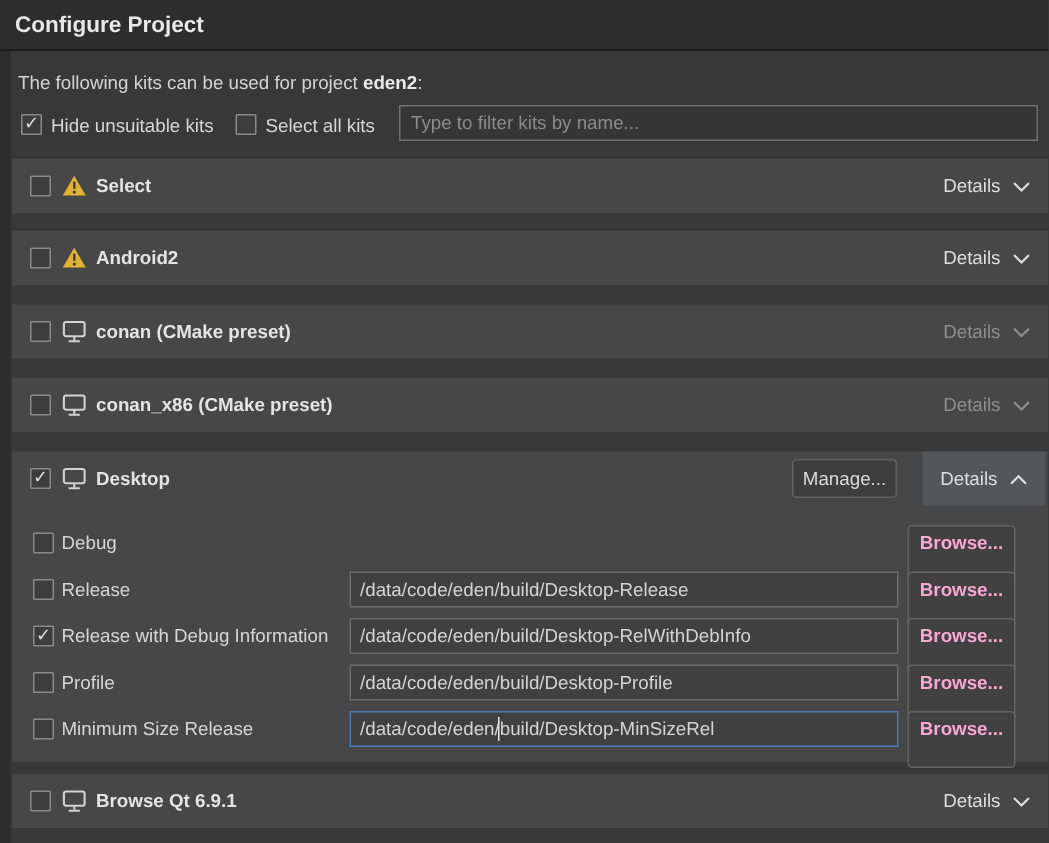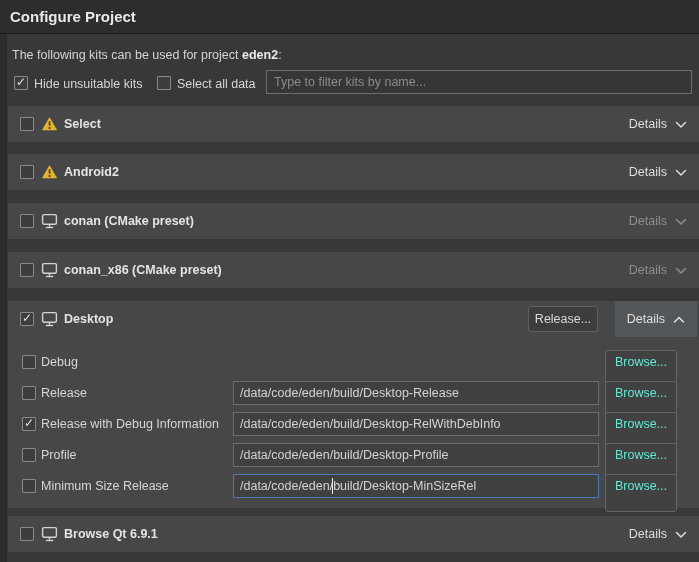--- a/index.html
+++ b/index.html
@@ -70,21 +70,21 @@
   .path-input {
     width:366px; height:24px; background:#404040; border:1px solid #6c6c6c;
     color:#d4d4d4; font-size:12.5px; padding:0 6px; outline:none;
     font-family:"Liberation Sans", sans-serif;
   }
   .path-input.focused { border:1px solid #4a7ab8; }
   .caret { position:absolute; left:99px; top:4px; width:1px; height:16px; background:#e8e8e8; }
   .browse-btn {
     position:absolute; left:597px; top:0; width:72px; height:38px;
     background:#414141; border:1px solid #646464; border-radius:3px;
-    color:#5eead4; font-size:12.5px; text-align:center; line-height:22px; cursor:default;
+    color:#f9a8d4; font-size:12.5px; text-align:center; line-height:22px; cursor:default;font-weight:bold;
   }
 </style>
 </head>
 <body>
 
 <svg width="0" height="0" style="position:absolute">
   <defs>
     <g id="icon-warning">
       <path d="M8 1 L15.2 13.4 L0.8 13.4 Z" fill="#e2b231"></path>
       <rect x="7.3" y="4.6" width="1.5" height="4.8" rx="0.7" fill="#3a3a3a"></rect>
@@ -111,21 +111,21 @@
 <div class="intro"><span>The following kits can be used for project </span><b>eden2</b><span>:</span></div>
 
 <span class="cb" style="left:14px; top:76px;">
     <span class="mark">✓</span>
   </span>
 <span class="filter-label" style="left:34px; top:77px;">Hide unsuitable kits</span>
 
 <span class="cb" style="left:157px; top:76px;">
     <span class="mark"></span>
   </span>
-<span class="filter-label" style="left:177px; top:77px;">Select all data</span>
+<span class="filter-label" style="left:177px; top:77px;">Select all kits</span>
 
 <input class="filter-input" type="text" placeholder="Type to filter kits by name..." style="">
 
 <div class="panel h36" style="top:106px;">
   <div class="kit-head">
     <span class="cb">
         <span class="mark"></span>
       </span>
     <svg class="kit-icon" viewBox="0 0 16 15">
         <use href="#icon-warning"></use>
@@ -196,21 +196,21 @@
 
 <div class="panel" style="top:301px; height:207px;">
   <div class="kit-head">
     <span class="cb">
         <span class="mark">✓</span>
       </span>
     <svg class="kit-icon" viewBox="0 0 16 15">
         <use href="#icon-desktop"></use>
       </svg>
     <span class="kit-name">Desktop</span>
-    <div class="manage-btn">Release...</div>
+    <div class="manage-btn">Manage...</div>
     <div class="details-btn highlight">
       <span class="d-label">Details</span>
       <svg class="chev" width="12" height="8" viewBox="0 0 12 8">
           <use href="#chev-up"></use>
         </svg>
     </div>
   </div>
 
   <div class="cfg-row" style="top:49px;">
     <span class="cb">

